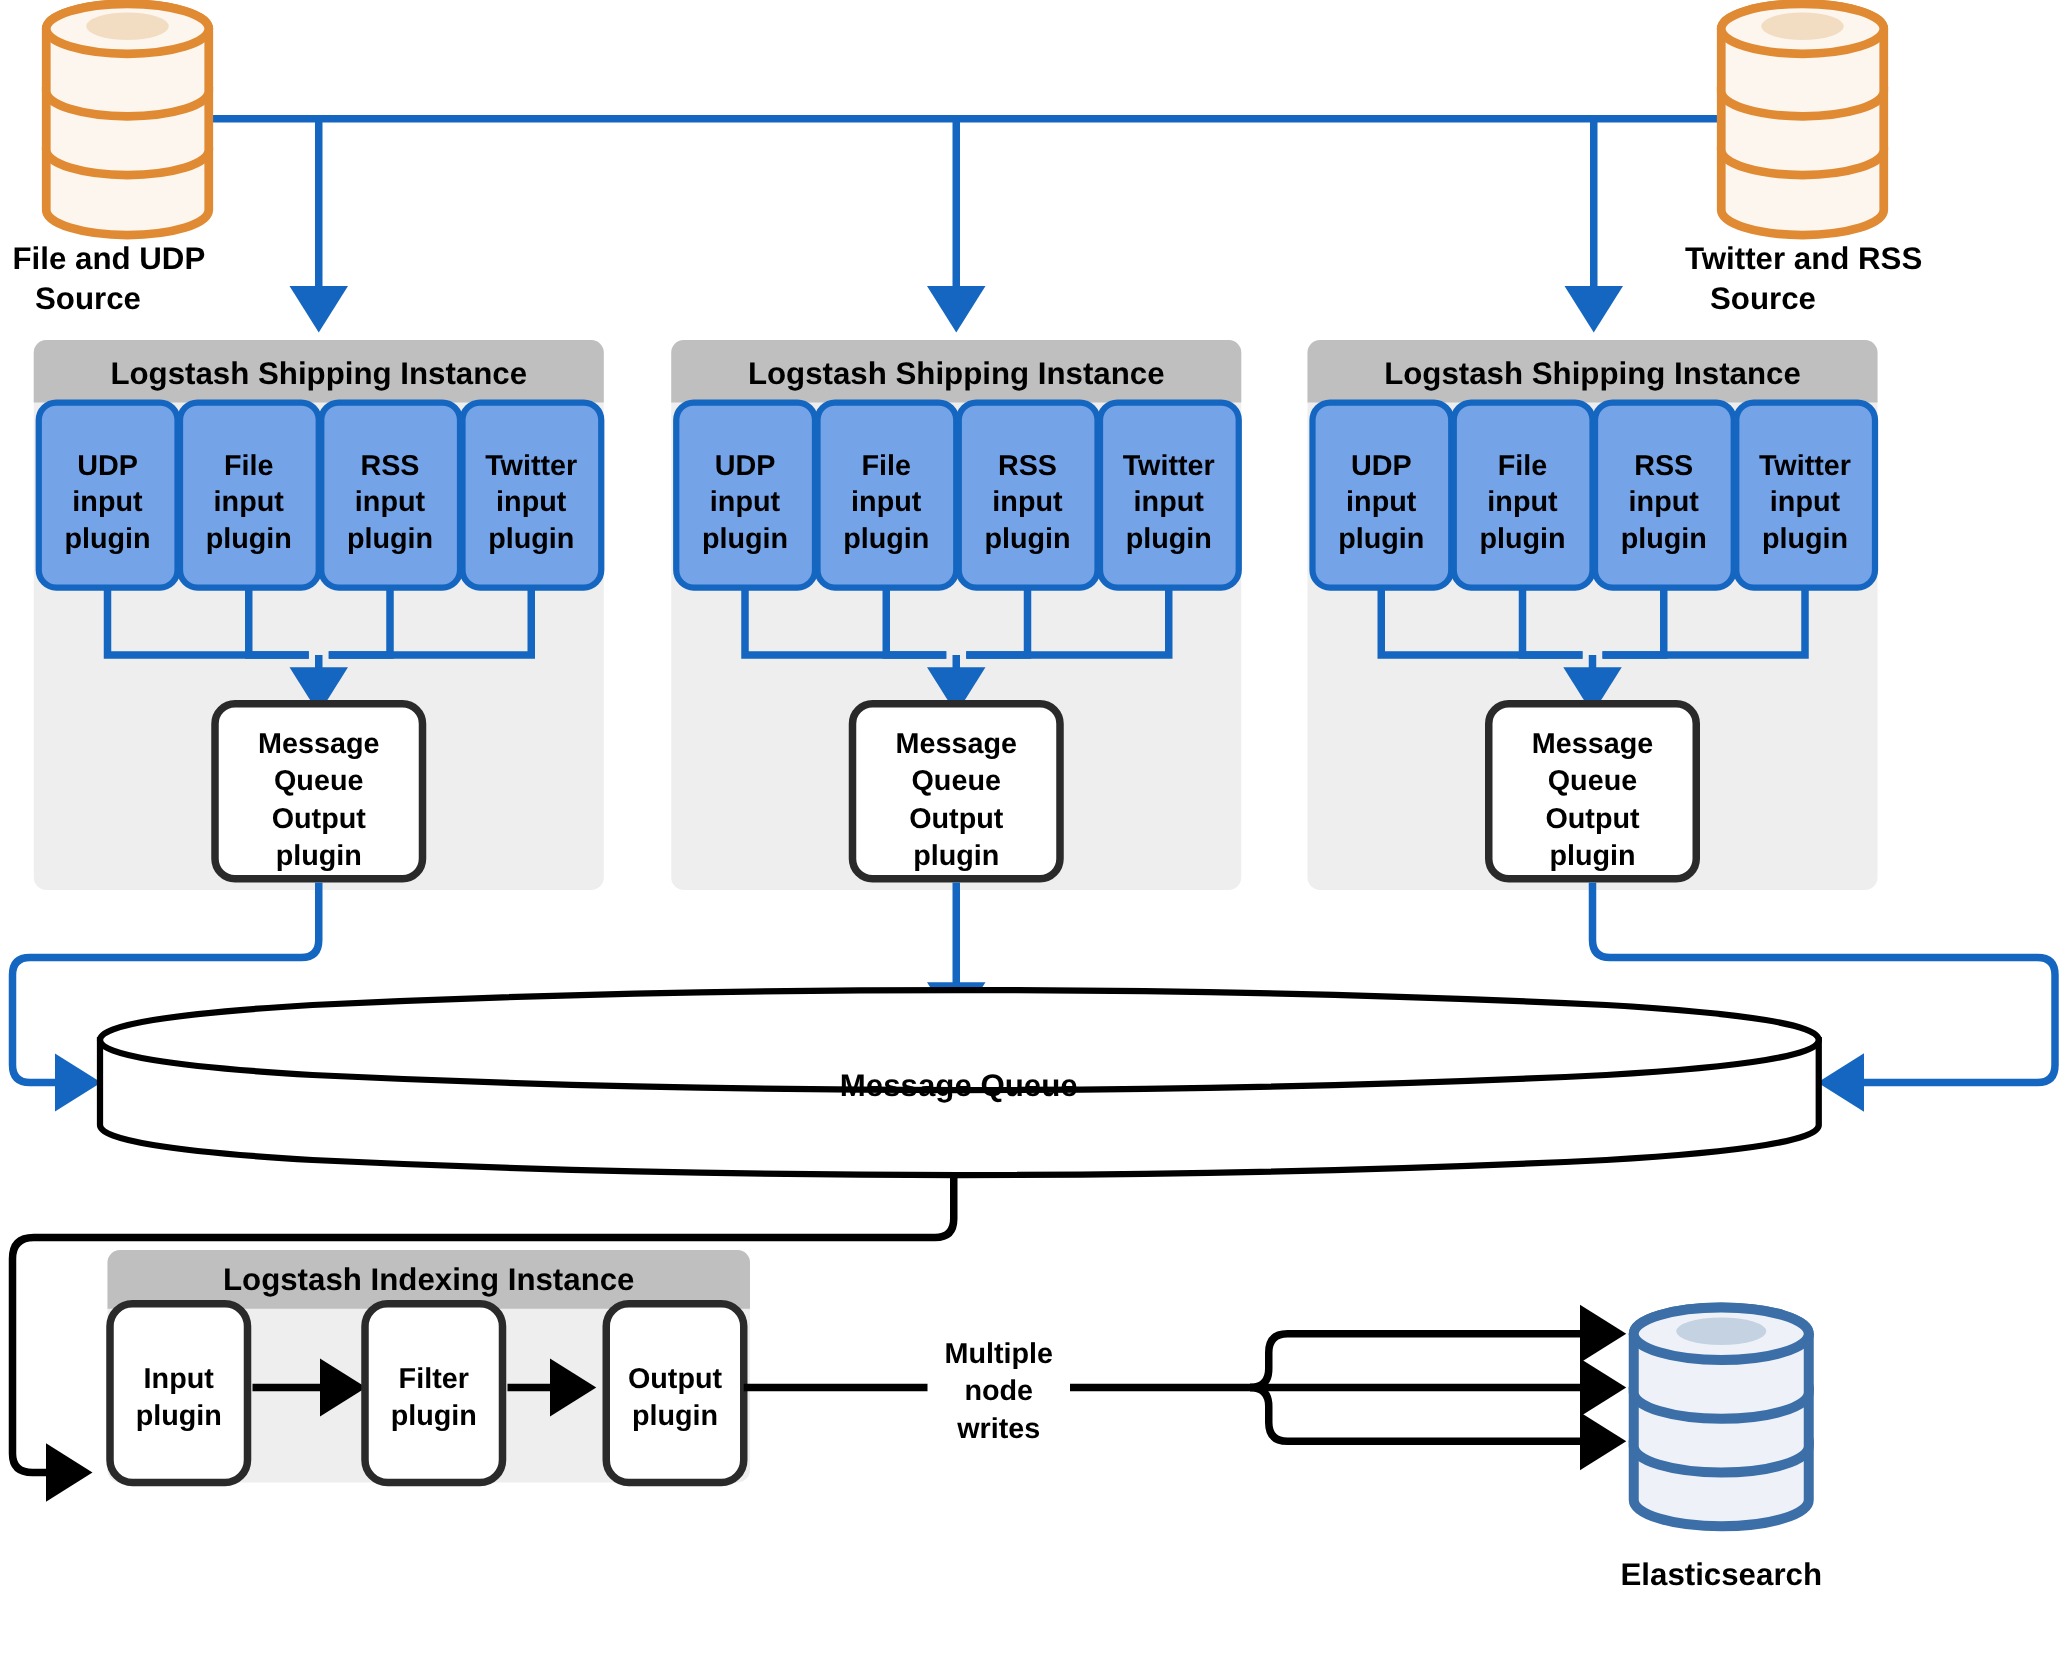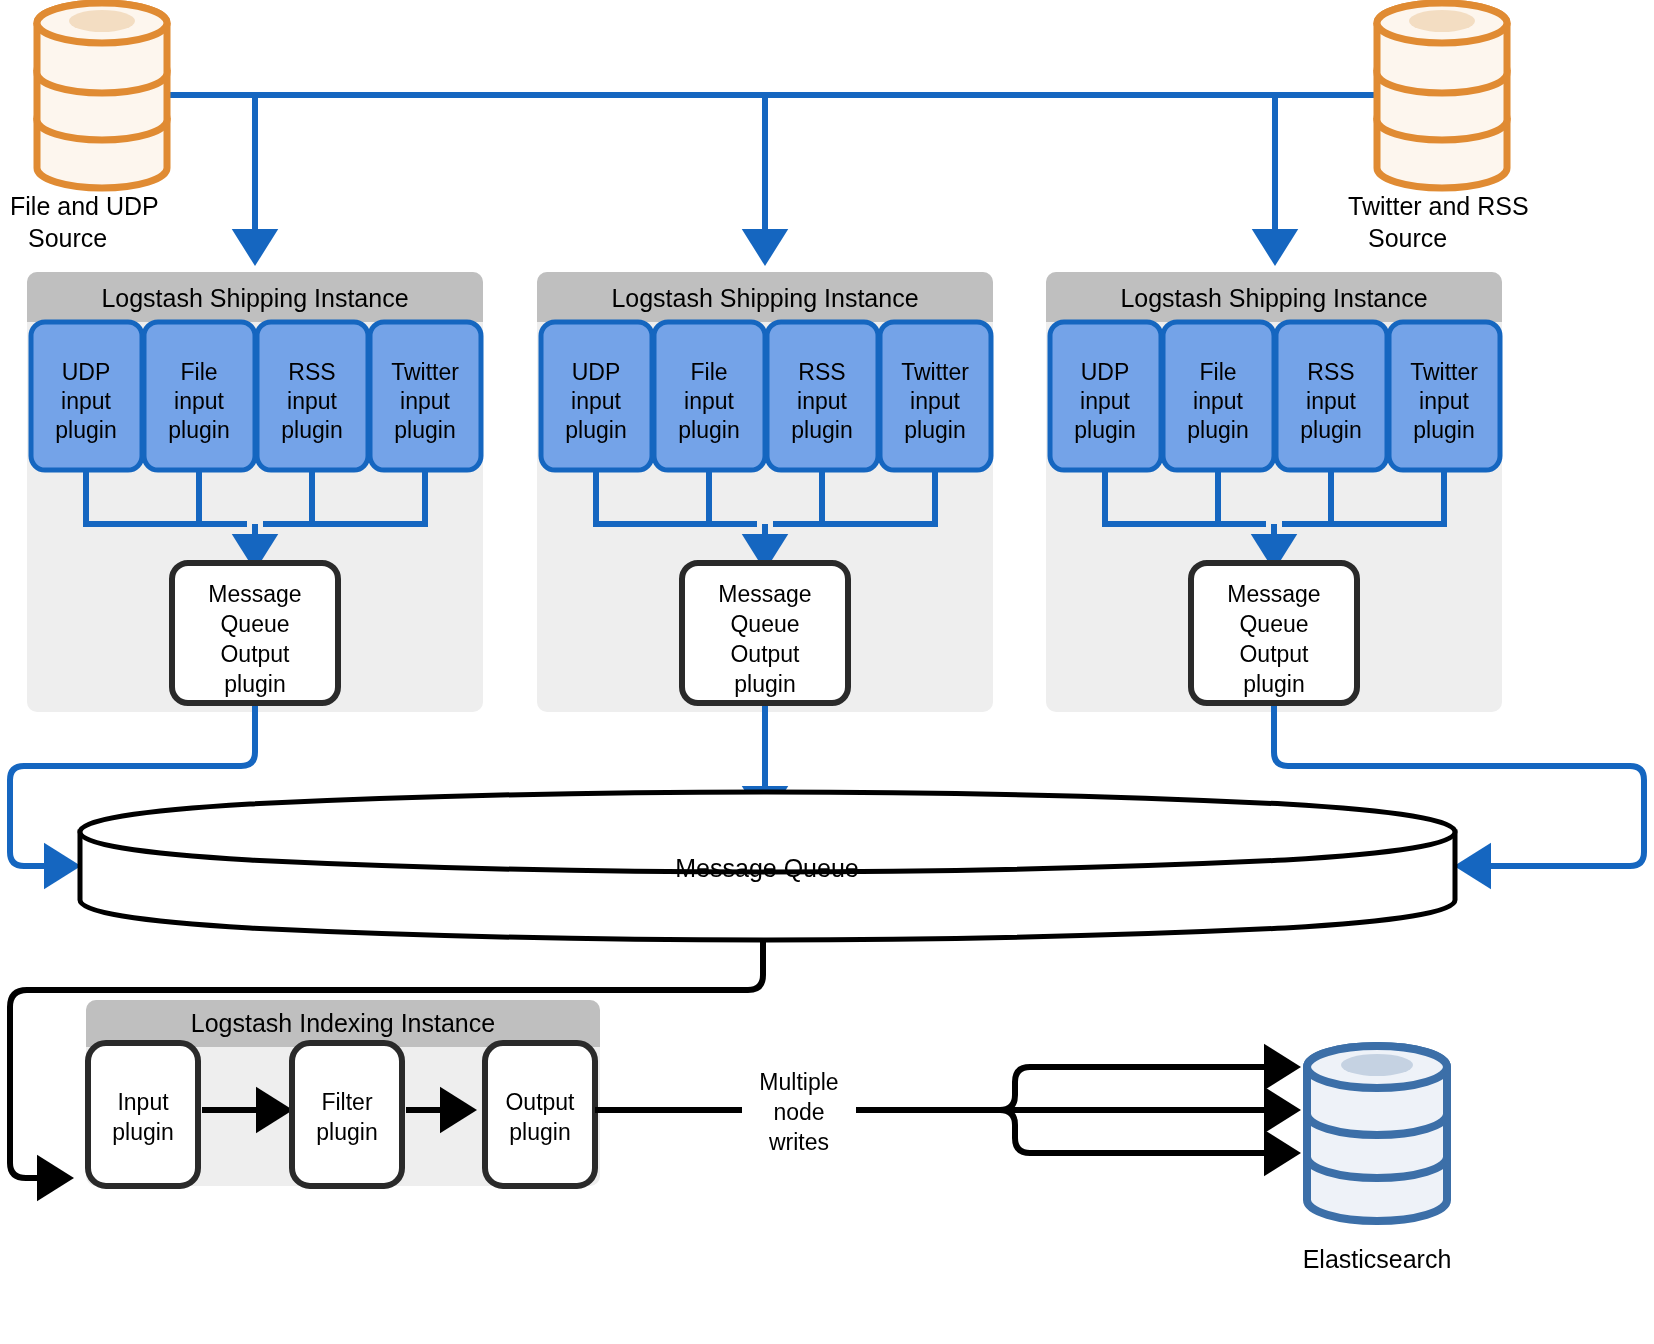--- a/index.html
+++ b/index.html
@@ -1,17 +1,17 @@
 <!DOCTYPE html>
 <html><head>
 <meta charset="utf-8">
 <style>
   html,body{margin:0;padding:0;background:#ffffff;}
   body{width:1654px;height:1344px;overflow:hidden;font-family:"Liberation Sans",sans-serif;}
-  #stage{position:relative;width:1654px;height:1052px;}
+  #stage{position:relative;width:1654px;height:1052px;font-weight:bold;}
   svg#diagram{position:absolute;left:0;top:0;width:1654px;height:1344px;display:block;}
   text{font-family:"Liberation Sans",sans-serif;fill:#000000;}
   .lbl-src{font-size:25px;}
   .lbl-panel{font-size:25px;}
   .lbl-plugin{font-size:23px;}
   .lbl-mq{font-size:25px;}
   .lbl-multi{font-size:23px;}
   .lbl-es{font-size:25px;}
   .bluepath{fill:none;stroke:#1566c0;stroke-width:6;}
   .blackpath{fill:none;stroke:#000000;stroke-width:6;}

